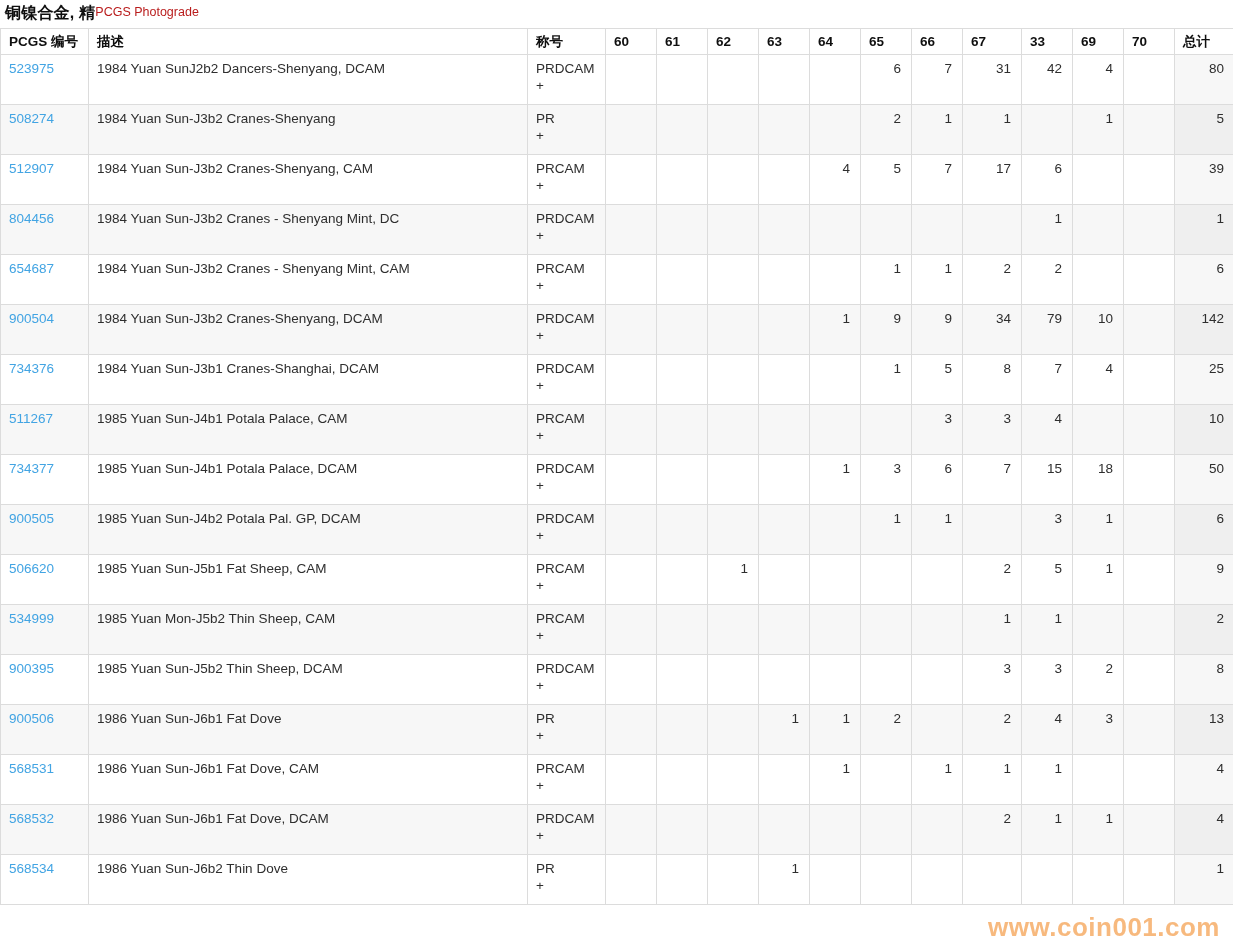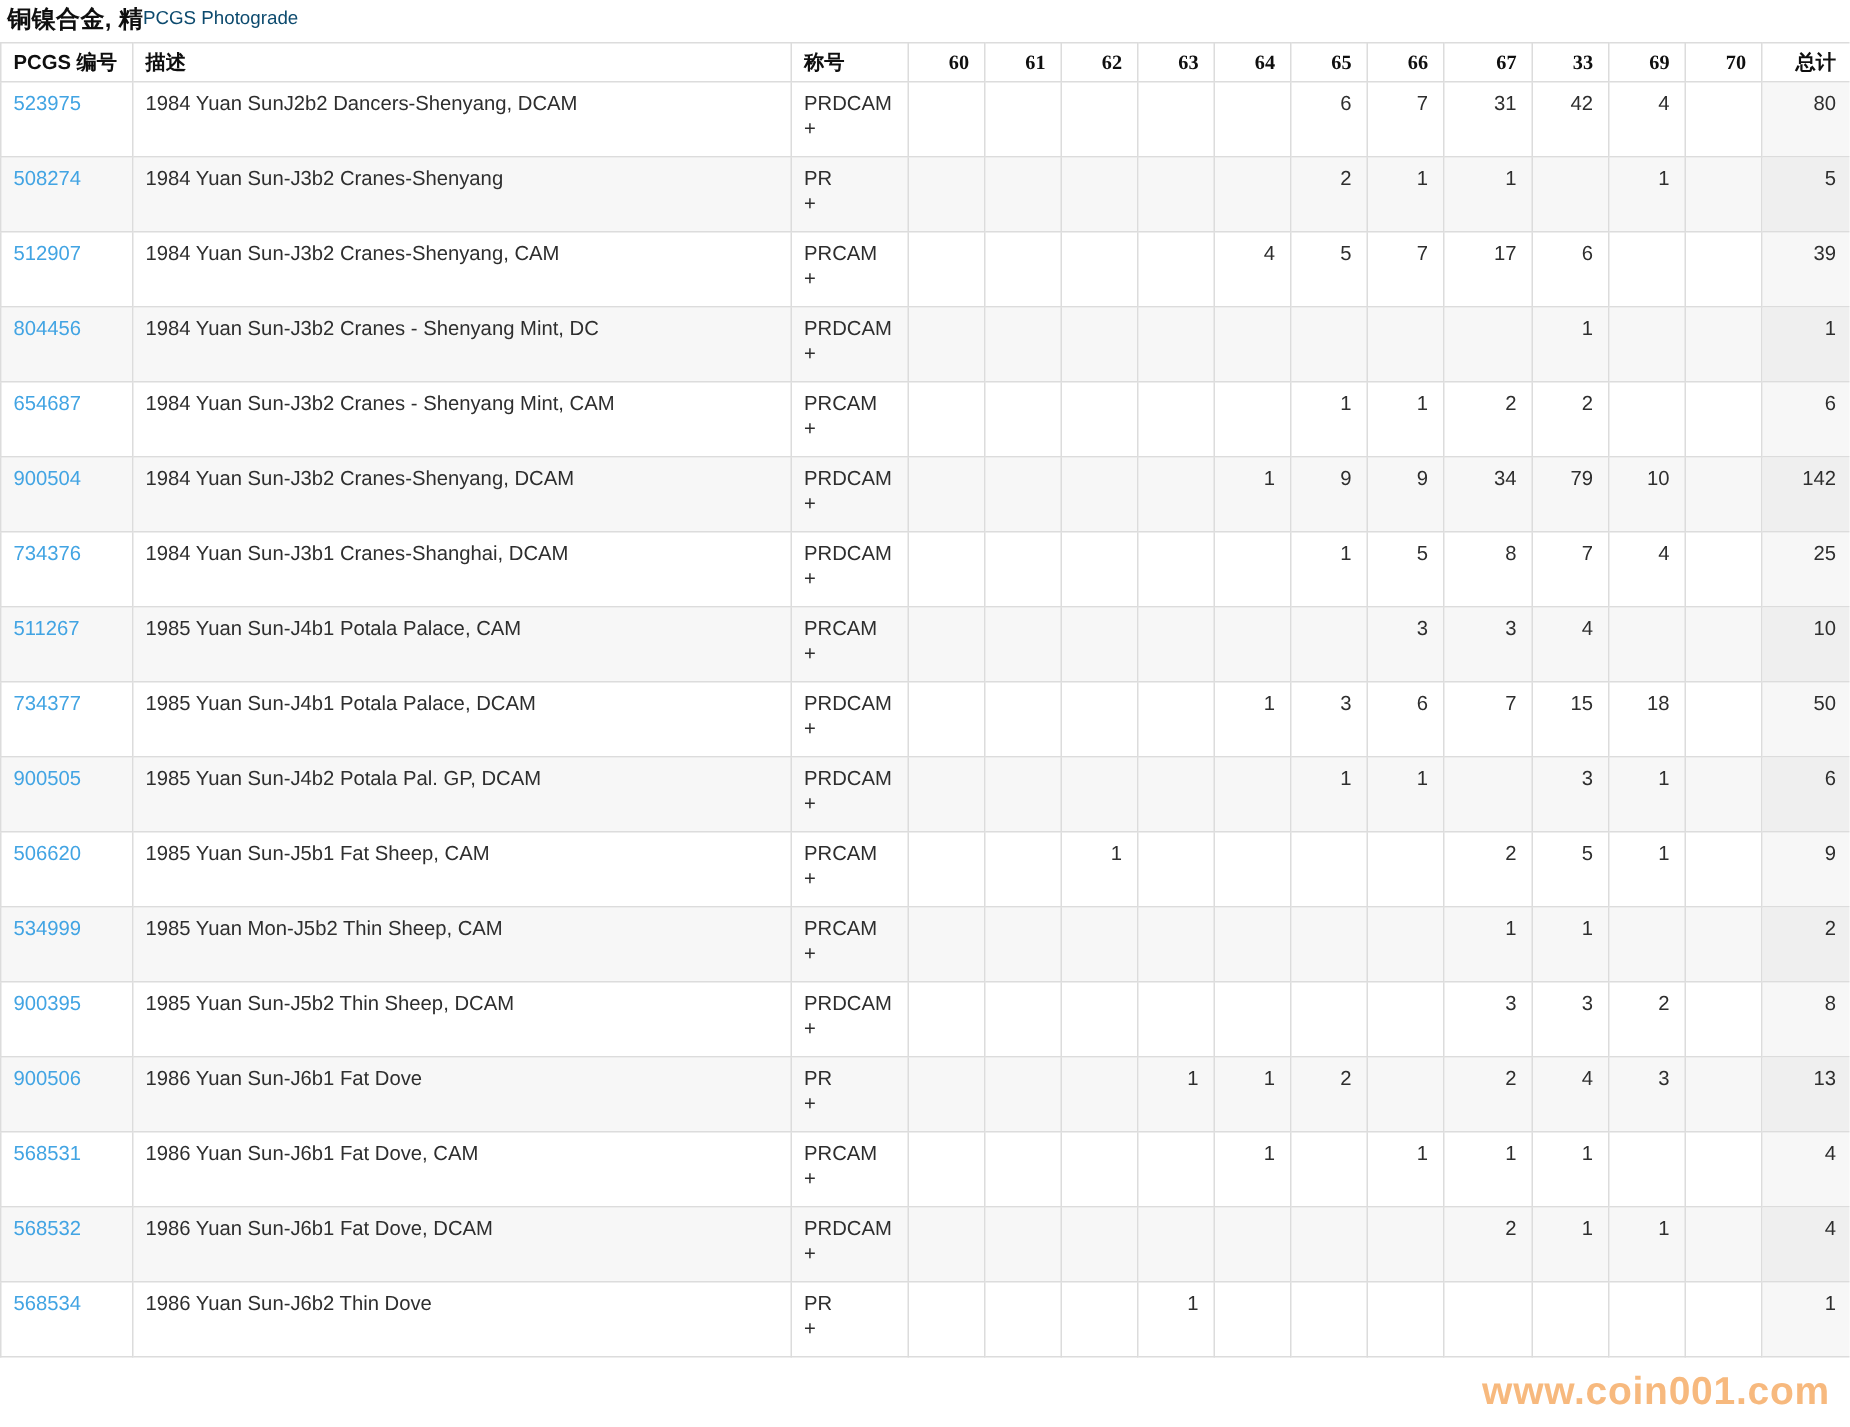--- a/index.html
+++ b/index.html
@@ -21,21 +21,21 @@
   }
   .title {
     margin: 0;
     font-size: 16px;
     font-weight: 700;
     color: #0f0f0f;
     letter-spacing: 0.2px;
   }
   .photograde {
     font-size: 12.5px;
-    color: #0c4a6e;
+    color: #b91c1c;
     text-decoration: none;
     margin-top: 2px;
     margin-right: 2px;
     cursor: pointer;
   }
   table {
     border-collapse: collapse;
     table-layout: fixed;
     width: 1234px;
   }
@@ -48,21 +48,21 @@
     overflow: hidden;
   }
   thead tr { height: 17px; }
   th {
     font-weight: 700;
     color: #0f0f0f;
     text-align: left;
     padding: 4px 8px;
     background: #ffffff;
   }
-  th.num { text-align: right; padding-right: 10px; font-family: Liberation Serif, serif; }
+  th.num { text-align: left; padding-right: 10px; }
   tbody tr { height: 50px; background: #ffffff; }
   tbody tr:nth-child(even) { background: #f7f7f7; }
   td.num { text-align: right; padding-right: 10px; }
   td.col-total { background: rgba(0,0,0,0.032); }
   a.id-link {
     color: #42a4e3;
     text-decoration: none;
     cursor: pointer;
   }
   .watermark {

